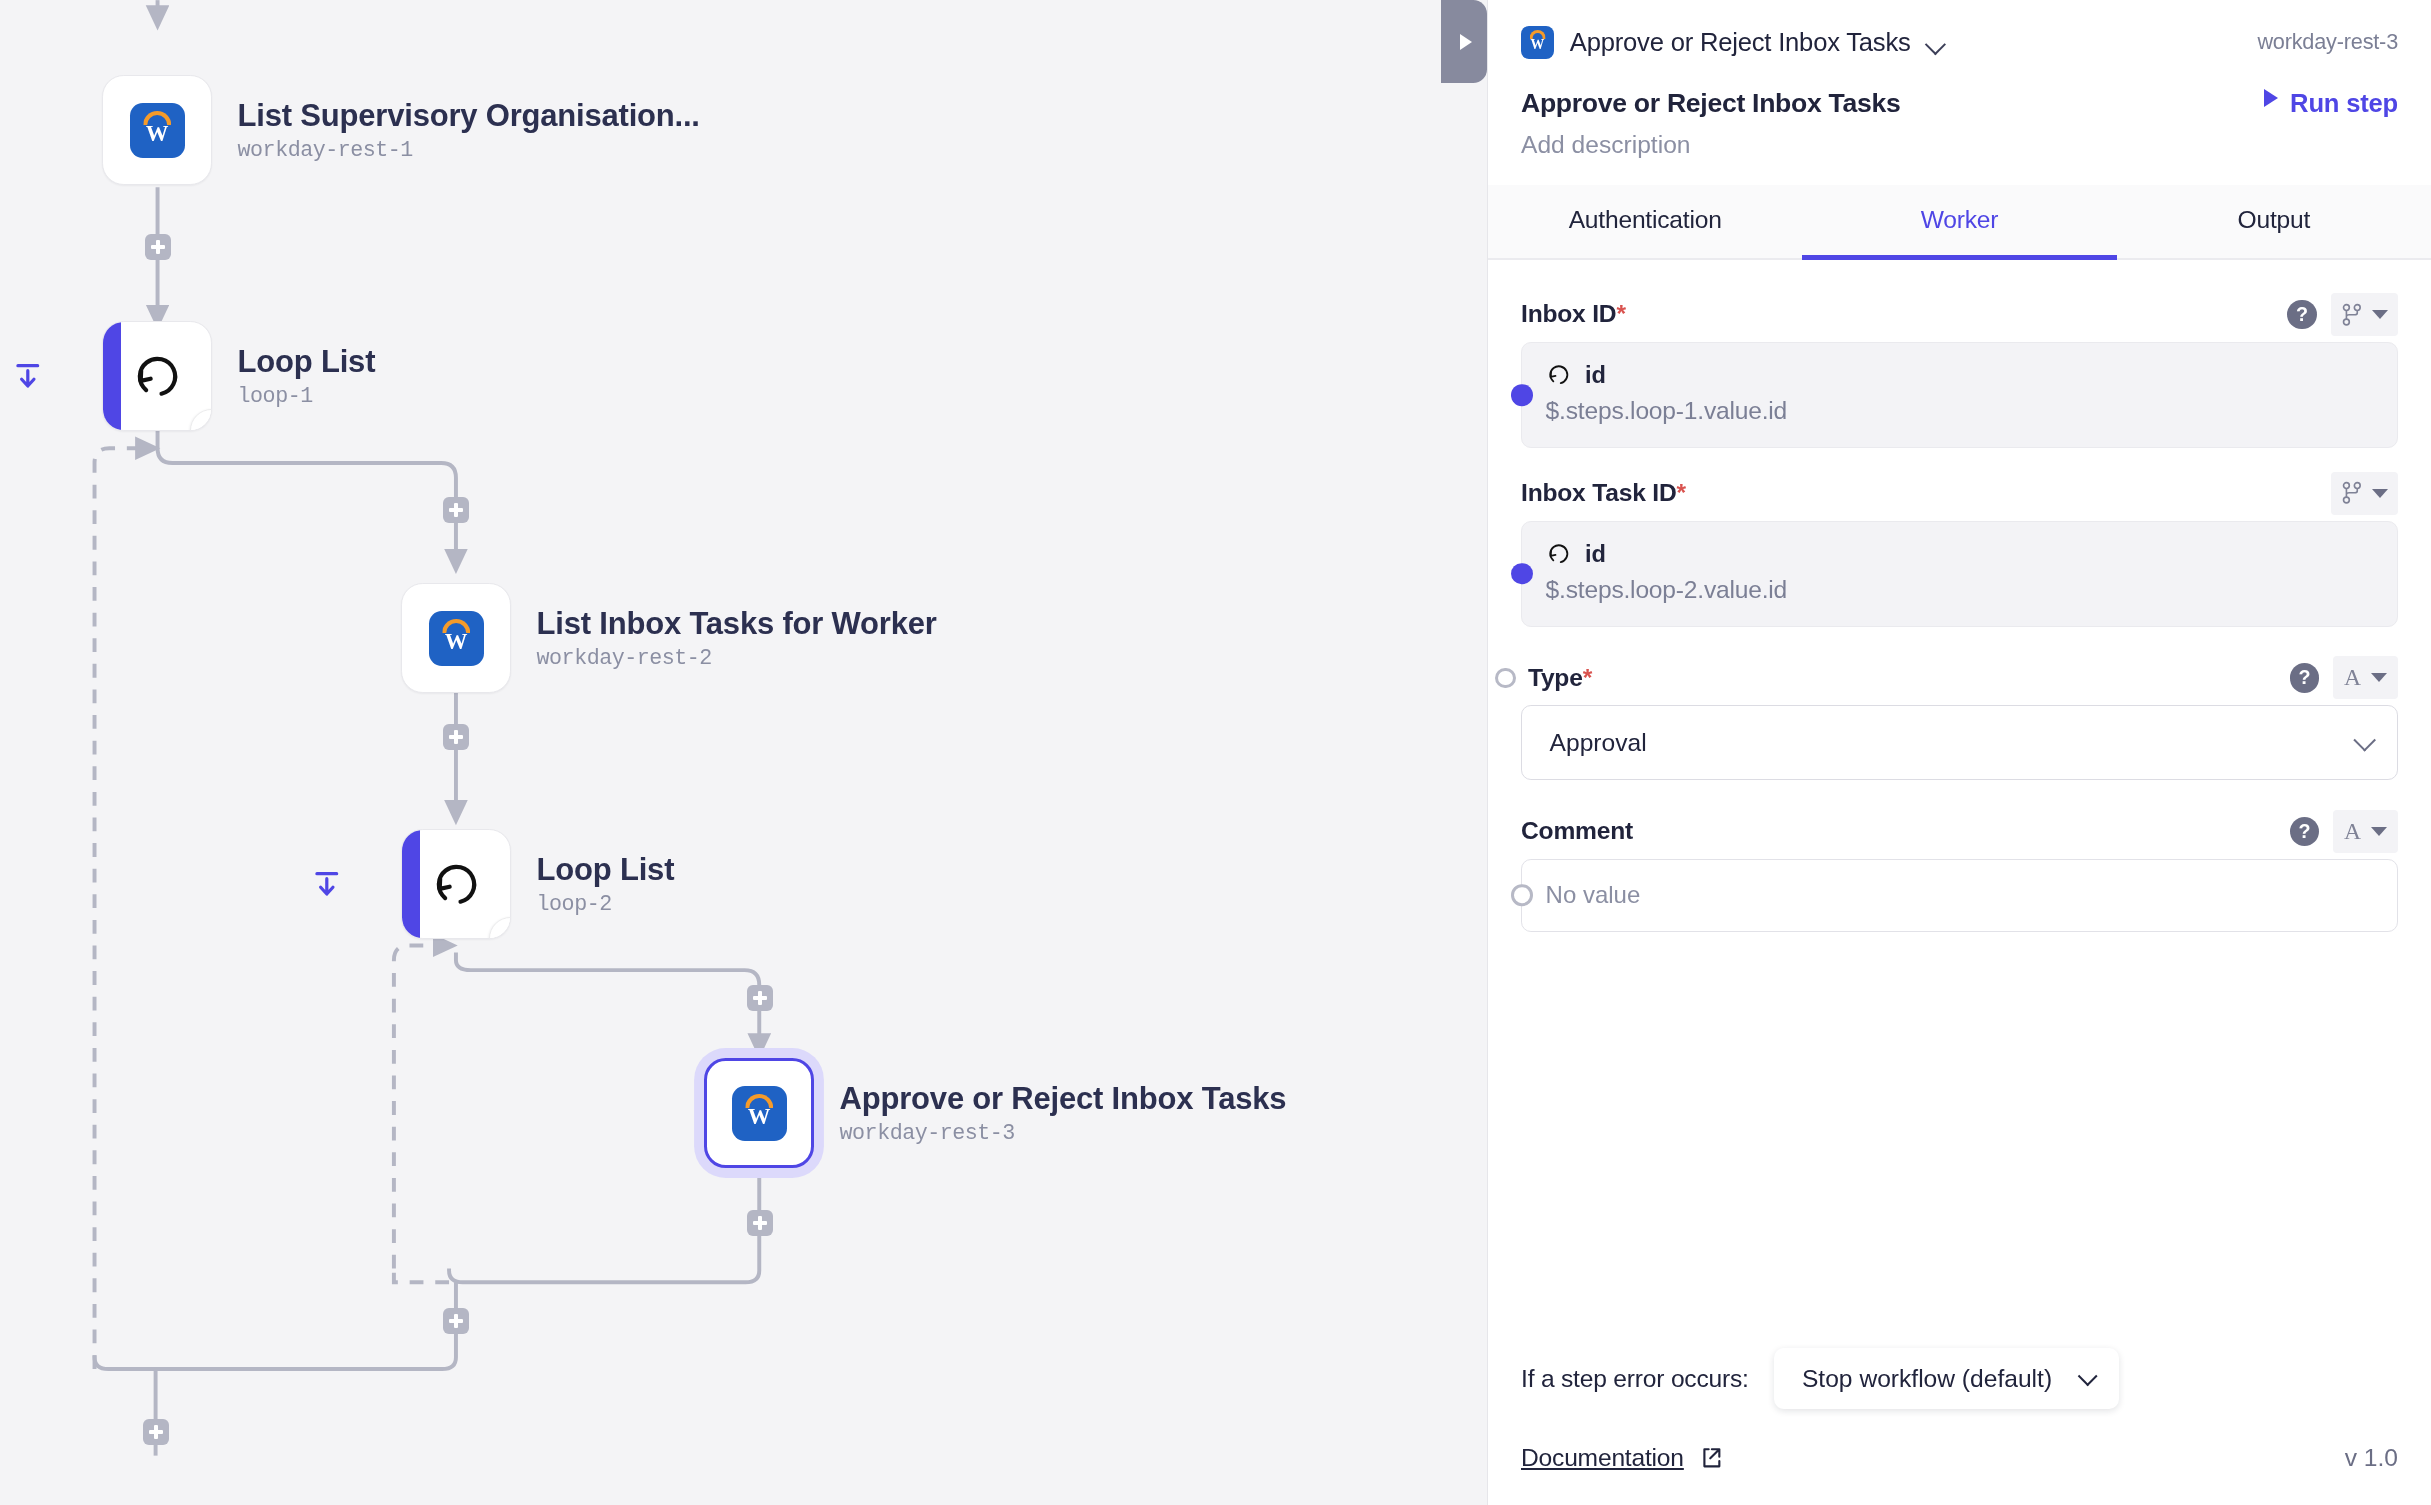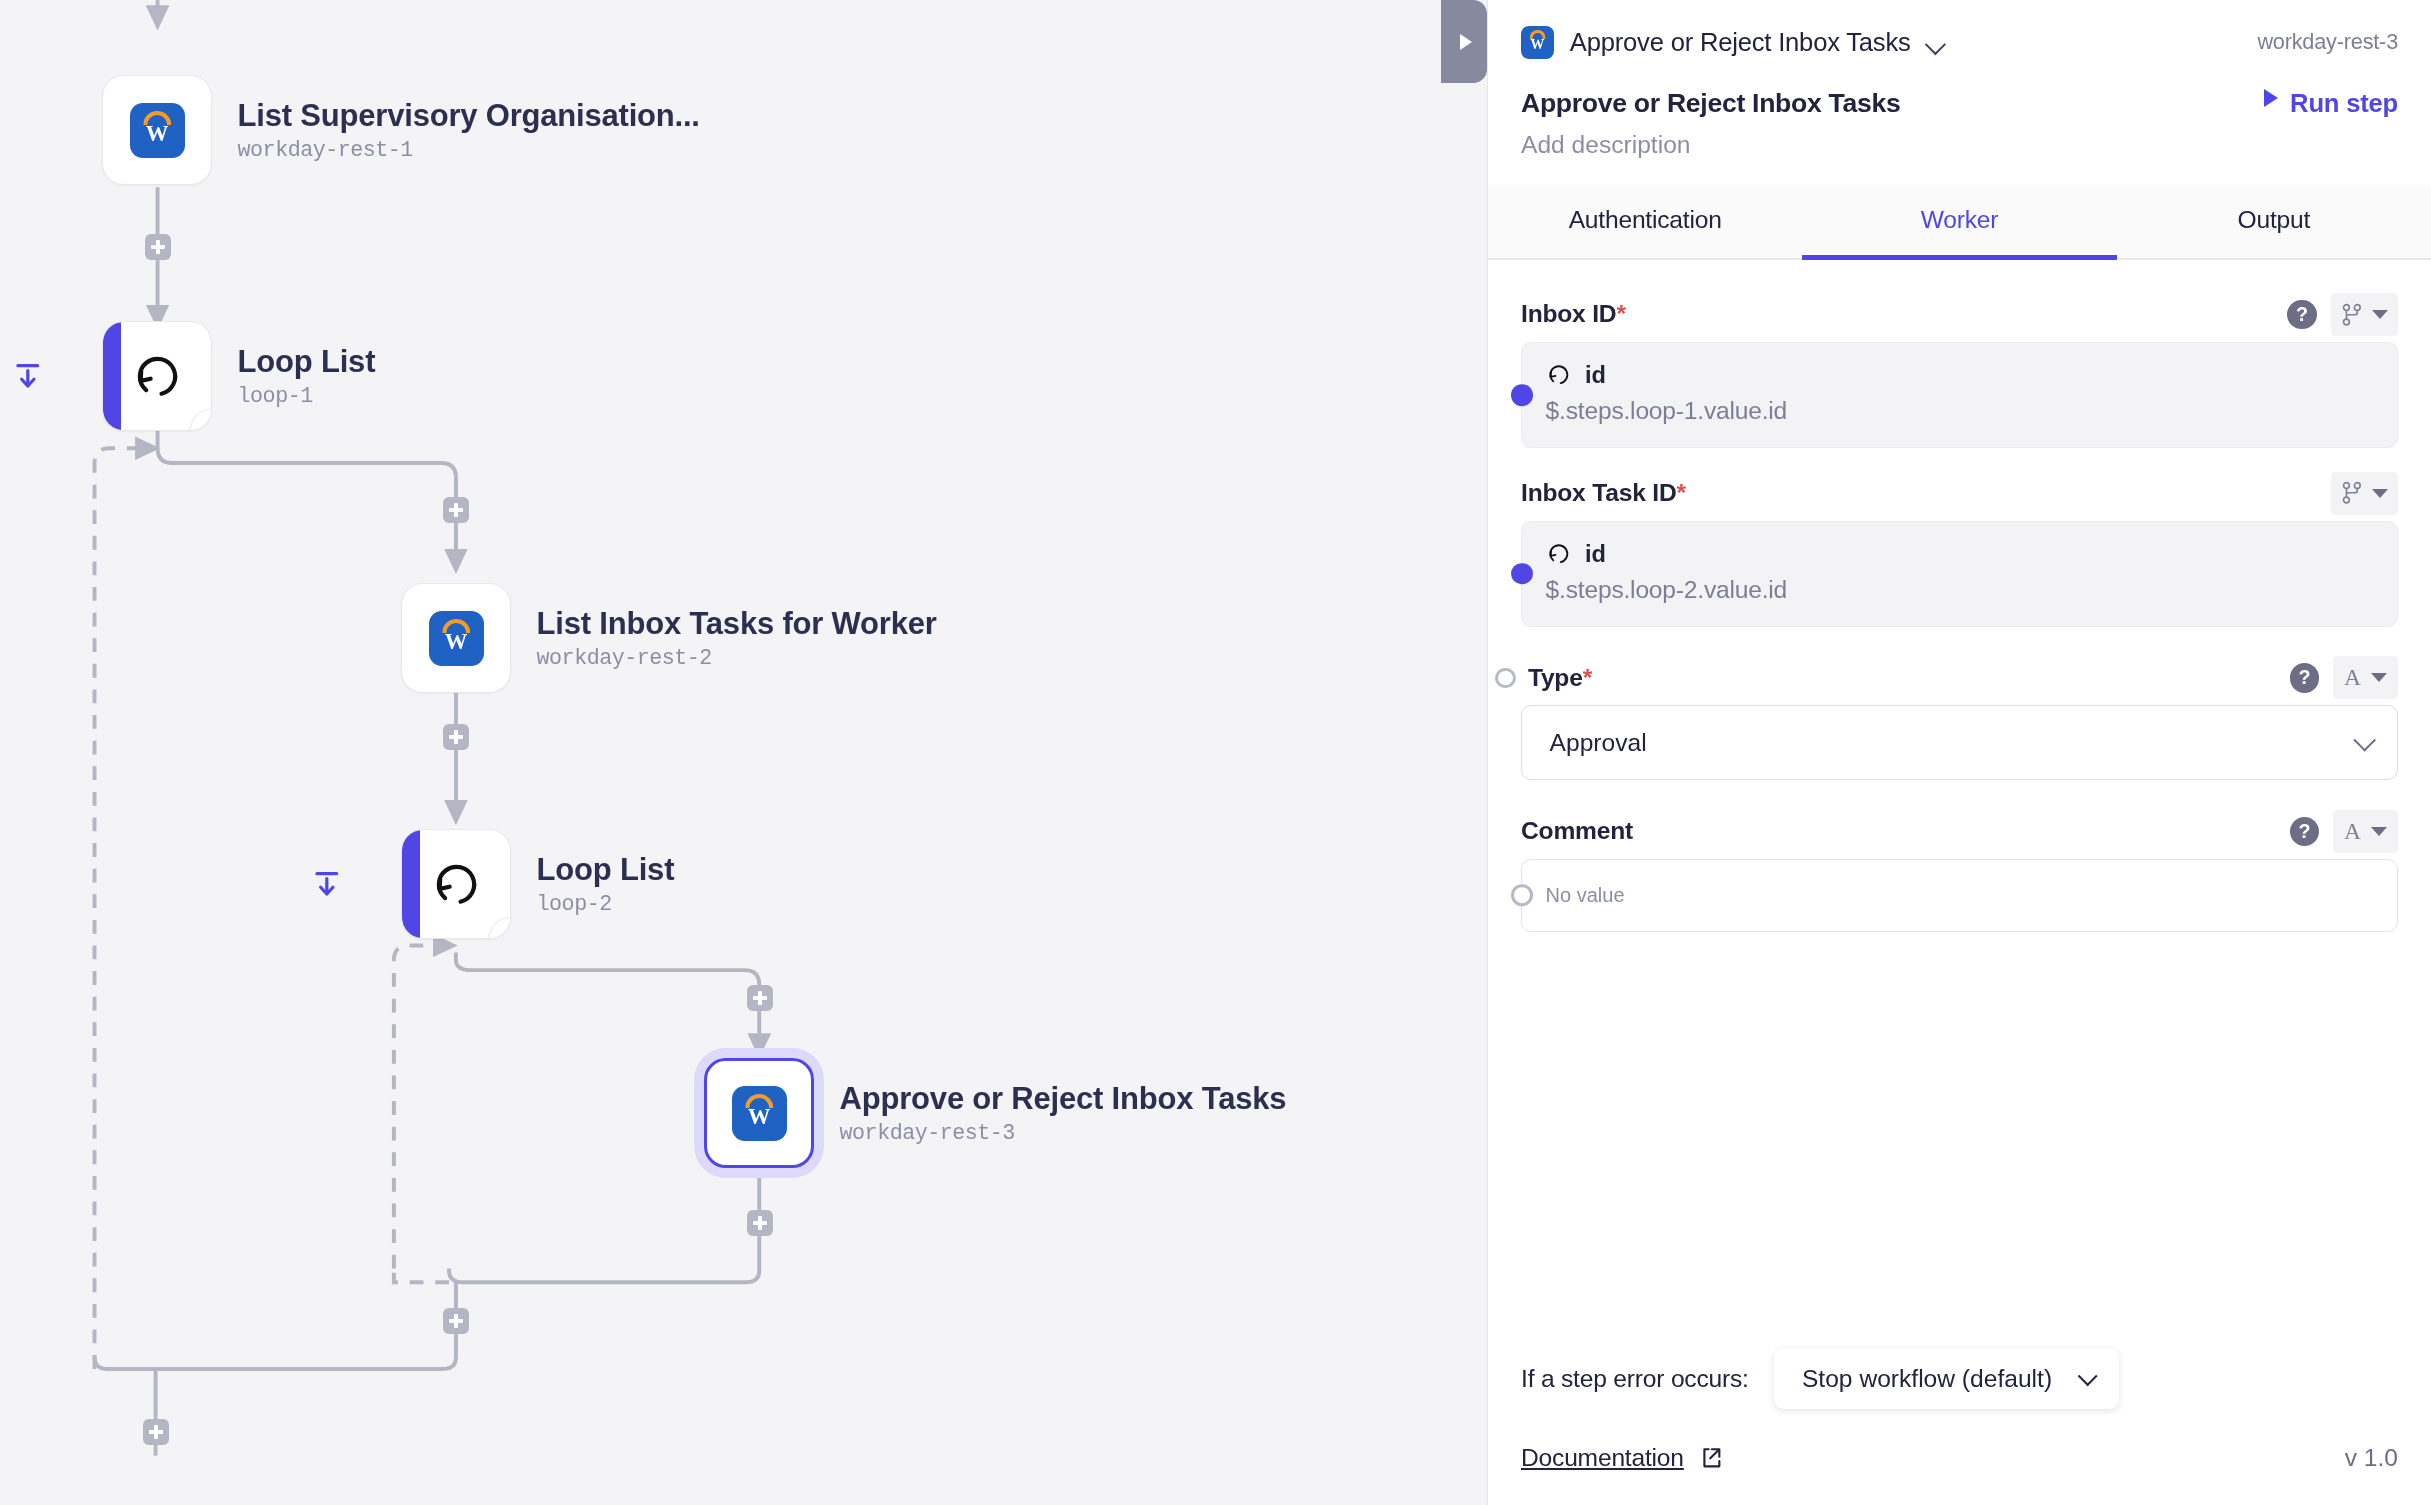--- a/index.html
+++ b/index.html
@@ -215,21 +215,21 @@
     font-size: 24.6px; color: #21243c; background: #fff;
   }
   .select-box .caret {
     margin-left: auto; width: 15.8px; height: 15.8px;
     border-right: 2.6px solid #6b6e85; border-bottom: 2.6px solid #6b6e85;
     transform: rotate(45deg) translateY(-3.9px);
   }
   .input-box {
     margin-top: 5.9px; height: 73px; border: 1px solid #e2e2e8; border-radius: 9.9px;
     display: flex; align-items: center; padding: 0 23.6px;
-    font-size: 20px; color: #8b8fa3; background: #fff; position: relative;
+    font-size: 24px; color: #8b8fa3; background: #fff; position: relative;
   }
   .empty-dot {
     position: absolute; left: -10.8px; top: 50%; transform: translateY(-50%);
     width: 21.7px; height: 21.7px; border-radius: 50%;
     border: 3px solid #b7b9c6; background: #fff;
   }
 
   .panel-foot { padding: 0 33px 33px 33px; }
   .err-row { display: flex; align-items: center; }
   .err-label { font-size: 24.6px; color: #21243c; letter-spacing: -0.2px; }

